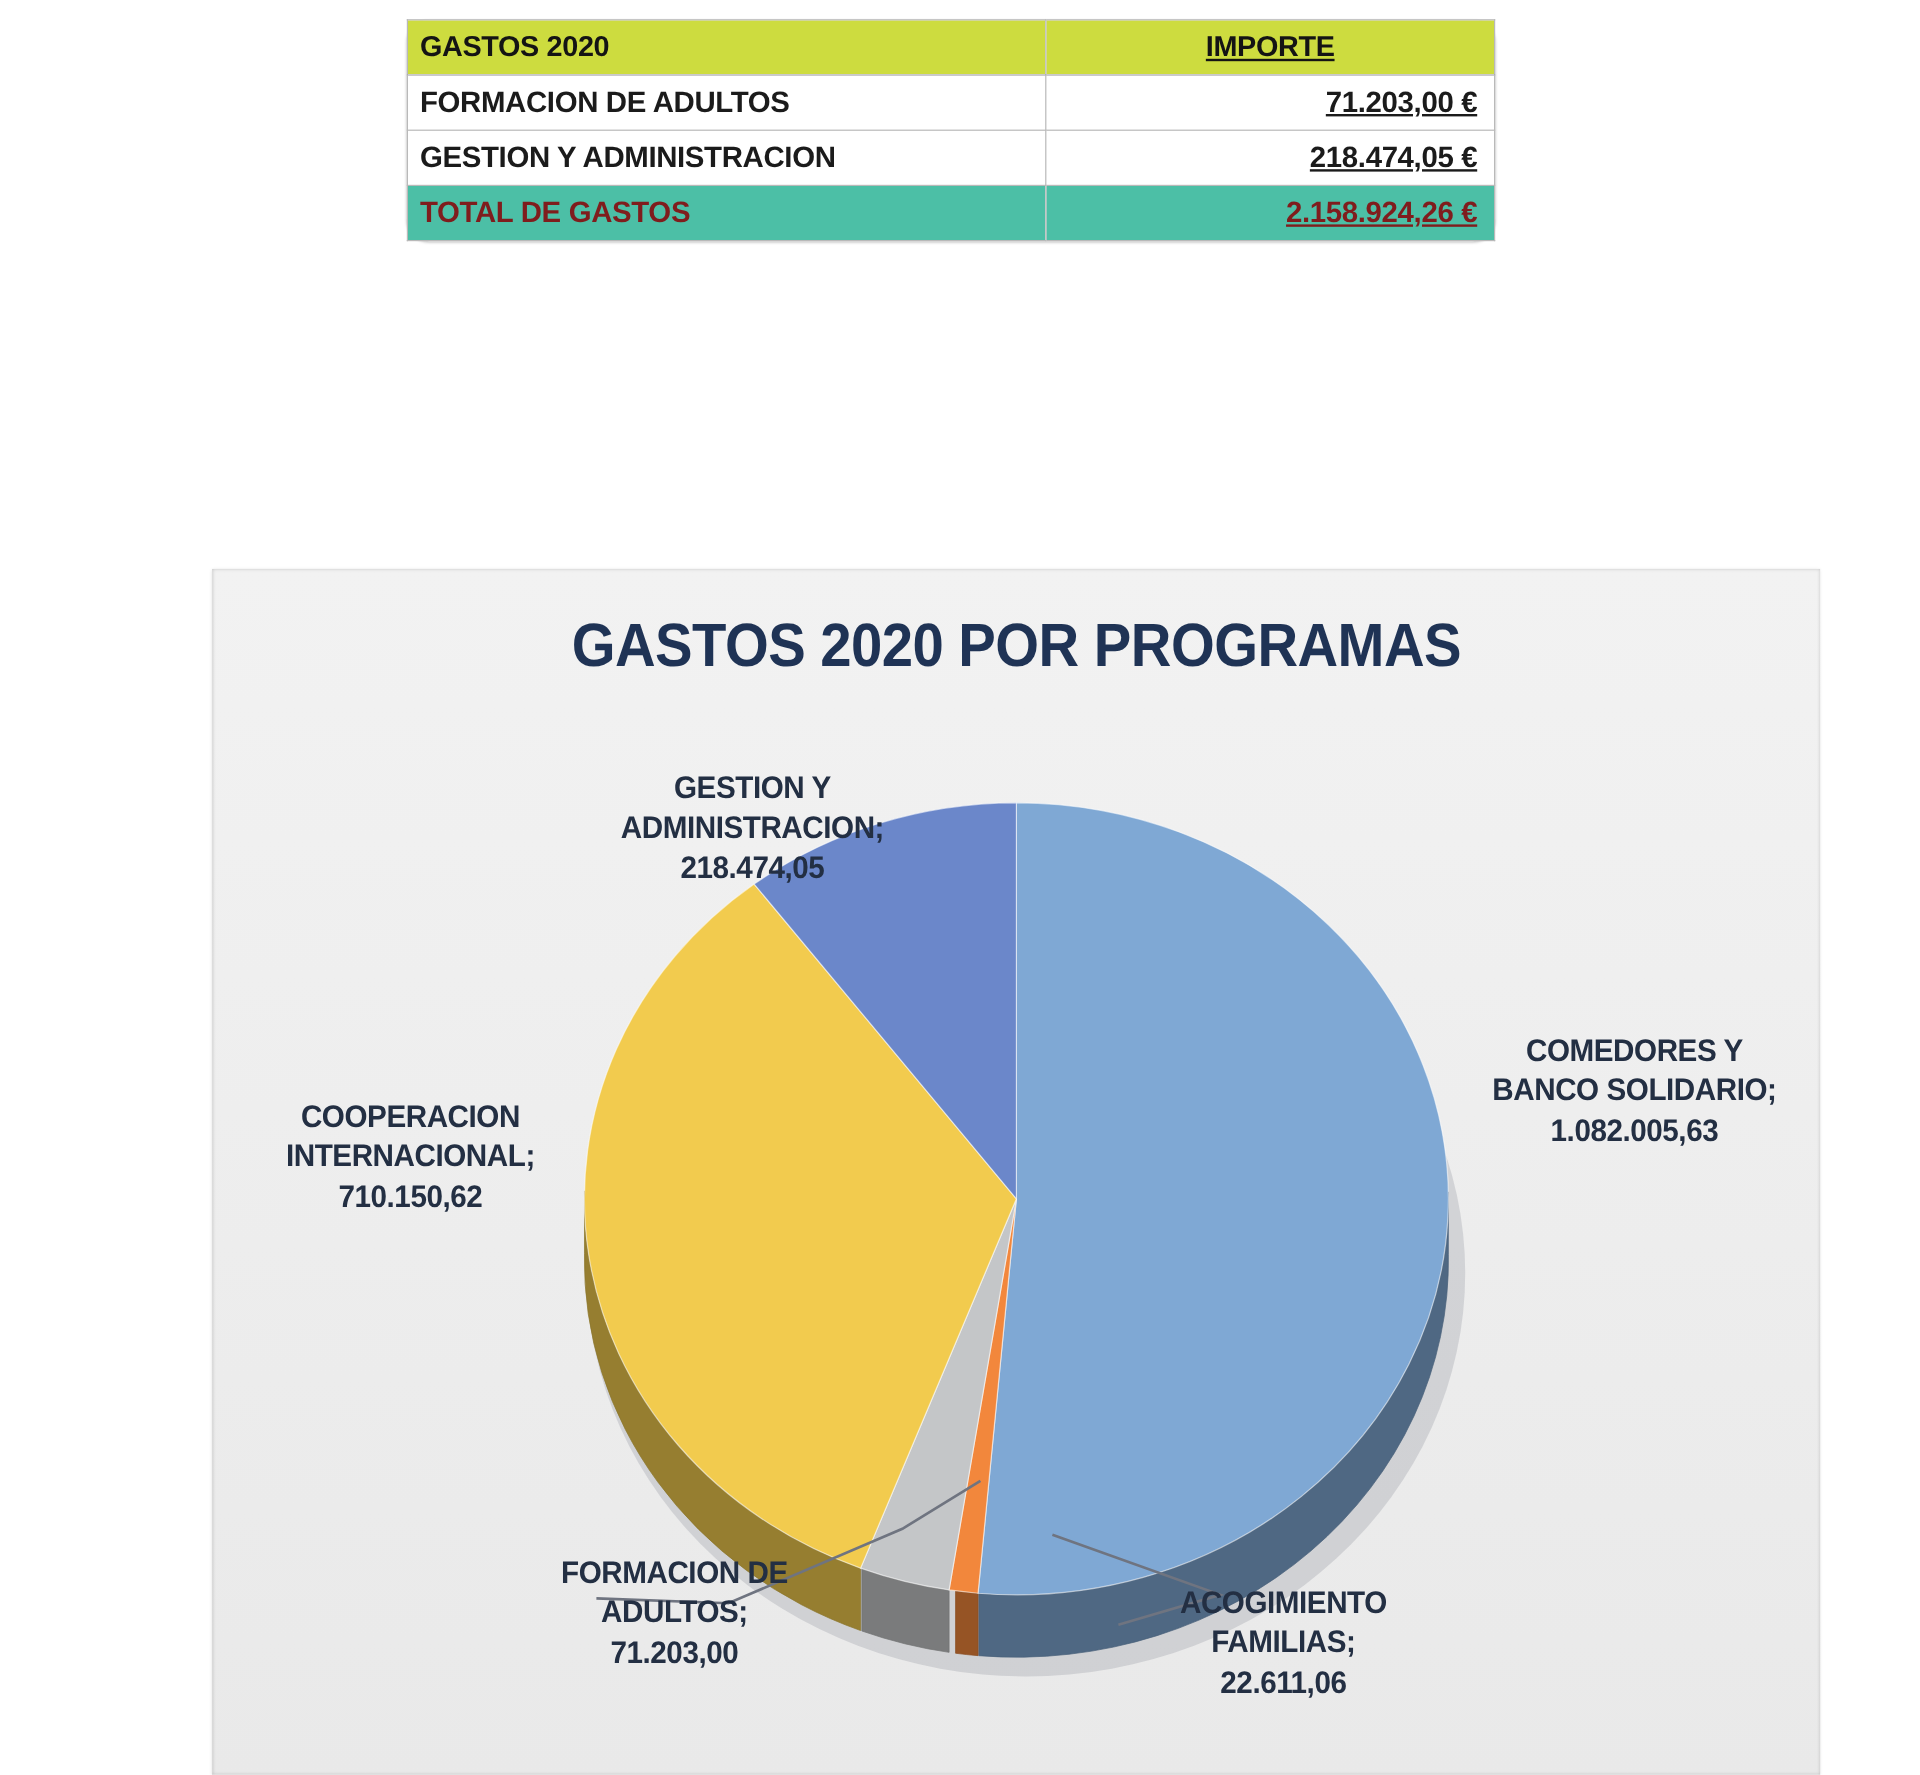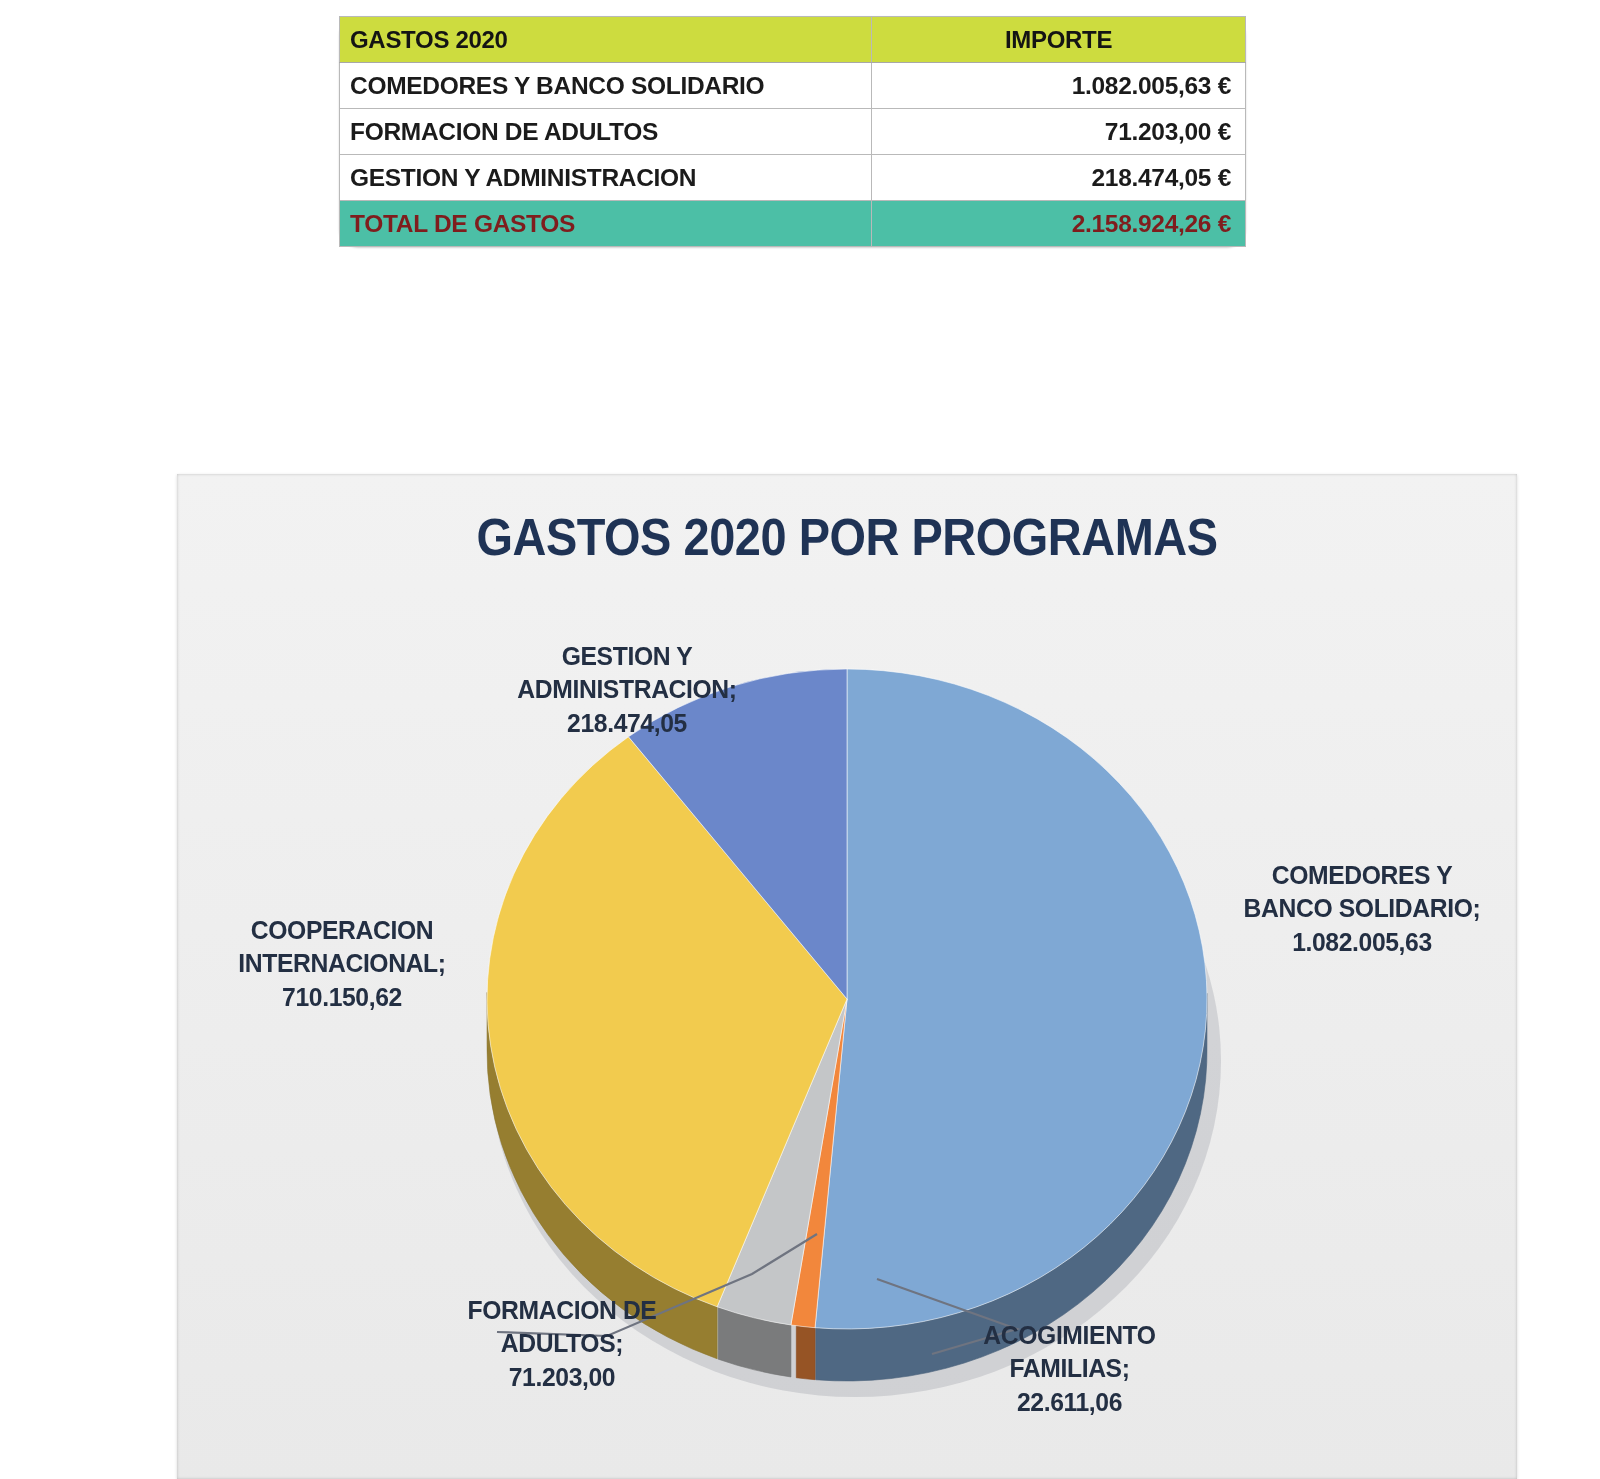--- a/index.html
+++ b/index.html
@@ -33,21 +33,21 @@
     font-size: 24.5px;
     font-weight: bold;
     letter-spacing: -0.3px;
     color: #1b1b1b;
     background: #ffffff;
     white-space: nowrap;
     overflow: hidden;
     font-stretch: condensed;
   }
   #expense-table .col-label { width: 511px; text-align: left; }
-  #expense-table .col-amount { width: 353px; text-align: right; padding-right: 14px; }
+  #expense-table .col-amount { width: 353px; text-align: right; padding-right: 14px; text-decoration: underline; }
 
   #expense-table thead th {
     background: #cddc3f;
     font-size: 24px;
     color: #141414;
     border-bottom: 1px solid #a8a8a8;
   }
   #expense-table thead th.col-amount { text-align: center; padding-right: 10px; }
 
   #expense-table tr.total-row td {
@@ -108,24 +108,20 @@
 
 <table id="expense-table">
   <thead>
     <tr>
       <th class="col-label">GASTOS 2020</th>
       <th class="col-amount">IMPORTE</th>
     </tr>
   </thead>
   <tbody id="table-body">
     <tr>
-      <td class="col-label">COMEDORES Y BANCO SOLIDARIO</td>
-      <td class="col-amount">1.082.005,63 €</td>
-    </tr>
-    <tr>
       <td class="col-label">FORMACION DE ADULTOS</td>
       <td class="col-amount">71.203,00 €</td>
     </tr>
     <tr>
       <td class="col-label">GESTION Y ADMINISTRACION</td>
       <td class="col-amount">218.474,05 €</td>
     </tr>
     <tr class="total-row">
       <td class="col-label">TOTAL DE GASTOS</td>
       <td class="col-amount">2.158.924,26 €</td>

